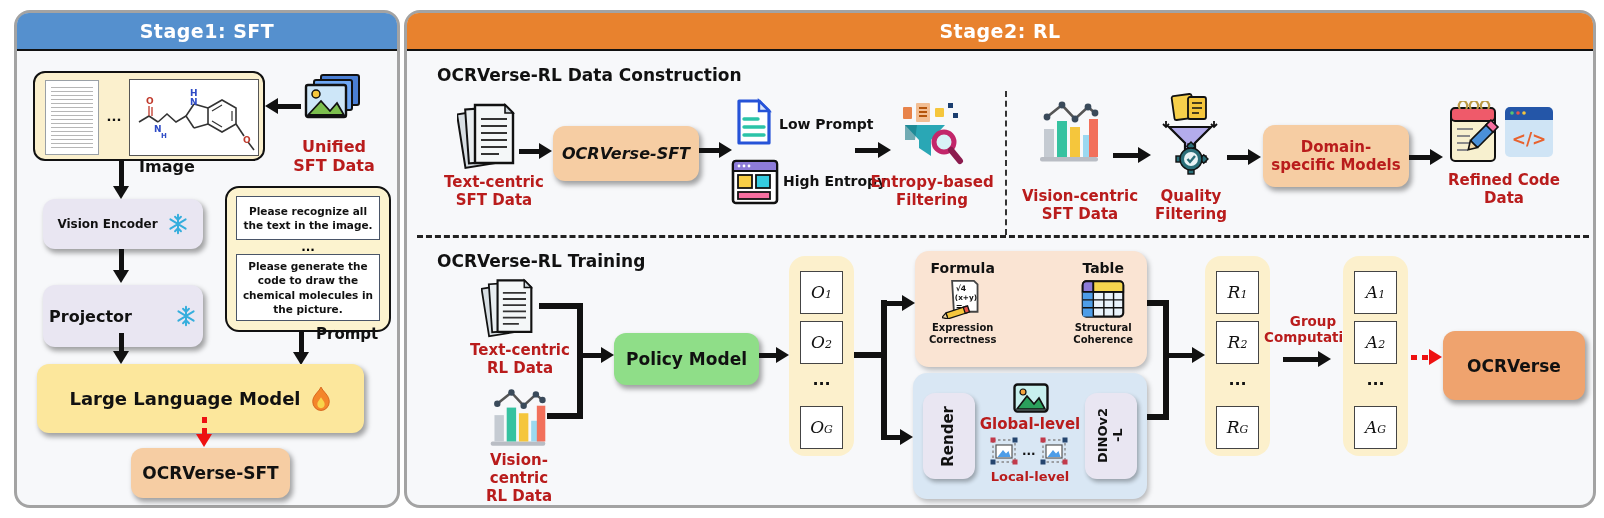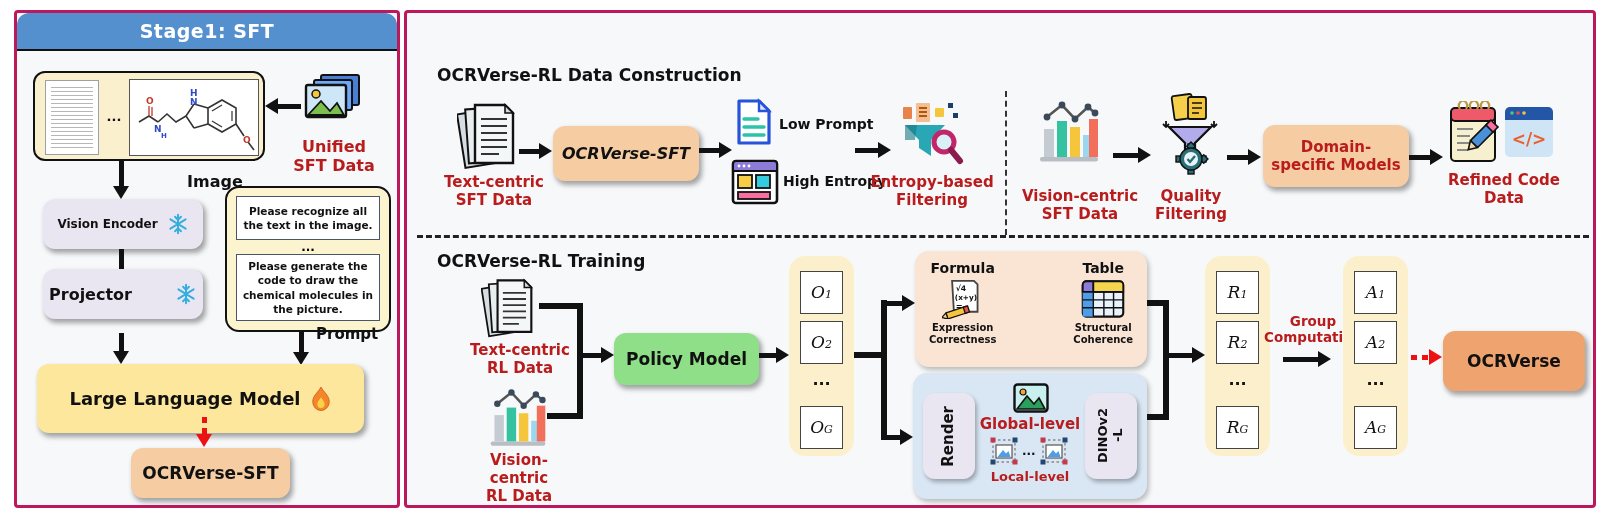--- a/index.html
+++ b/index.html
@@ -1,19 +1,19 @@
 <!DOCTYPE html>
 <html style="--stage1-header: #5590CE; --stage2-header: #E8822E; --panel-bg: #F7F8FA; --box-yellow: #FCF0CC; --box-yellow-deep: #FCE79C; --box-peach: #F6CDA3; --box-peach-light: #FAE4D3; --box-lavender: #E9E6F2; --box-green: #8FDE88; --box-blue-light: #D9E7F4; --box-orange: #EFA36E; --arrow-red: #EE1111;"><head>
 <meta charset="utf-8">
 <style>
   * { box-sizing: border-box; margin: 0; padding: 0; }
   body { background: #ffffff; font-family: "DejaVu Sans", sans-serif; }
   .canvas { position: relative; width: 1604px; height: 518px; background: #fff; overflow: hidden; }
 
-  .panel { position: absolute; background: var(--panel-bg, #F7F8FA); border: 3px solid #be185d; border-radius: 4px; }
+  .panel { position: absolute; background: var(--panel-bg, #F7F8FA); border: 3px solid #a3a3a3; border-radius: 16px; }
   .phead { position: absolute; top: 0; left: 0; right: 0; height: 38px; border-bottom: 2.5px solid #111;
            border-radius: 12px 12px 0 0; color: #fff; font-weight: 700; font-size: 19px;
            display: flex; align-items: center; justify-content: center; letter-spacing: .5px; }
   .p1 .phead { background: var(--stage1-header, #5590CE); }
   .p2 .phead { background: var(--stage2-header, #E8822E); }
 
   .abs { position: absolute; }
   .lbl { position: absolute; font-weight: 700; color: #111; }
   .lbl2 { position: absolute; font-weight: 700; color: #b91c1c; text-align: center; line-height: 1.2; }
   .sec-title { position: absolute; font-weight: 700; font-size: 17px; color: #111; }
@@ -131,37 +131,37 @@
     </div>
     <div class="harrow rev" style="left:248px;top:85px;width:36px;">
         <div class="shaft"></div>
         <div class="head"></div>
       </div>
 
     <div class="varrow" style="left:96px;top:148px;height:38px;">
         <div class="shaft"></div>
         <div class="head"></div>
       </div>
-    <div class="lbl" style="left:122px;top:159px;font-size:16px;margin-left:48px;">Image</div>
+    <div class="lbl" style="left:122px;top:144px;font-size:16px;">Image</div>
 
     <div class="node lavender" style="left:26px;top:186px;width:160px;height:50px;font-size:12px;">
       <span>Vision Encoder</span>
       <svg width="22" height="22" viewBox="0 0 26 26">
         <g stroke="#35AEDD" stroke-width="2.3" stroke-linecap="round" fill="none">
           <path d="M13,2 L13,24 M4,7.5 L22,18.5 M22,7.5 L4,18.5"></path>
           <path d="M9.5,4.5 L13,8 L16.5,4.5 M9.5,21.5 L13,18 L16.5,21.5"></path>
         </g>
       </svg>
     </div>
     <div class="varrow" style="left:96px;top:236px;height:34px;">
         <div class="shaft"></div>
         <div class="head"></div>
       </div>
 
-    <div class="node lavender" style="left:26px;top:256px;width:160px;height:50px;font-size:16px;gap:43px;">
+    <div class="node lavender" style="left:26px;top:272px;width:160px;height:62px;font-size:16px;gap:43px;">
       <span>Projector</span>
       <svg width="22" height="22" viewBox="0 0 26 26">
         <g stroke="#35AEDD" stroke-width="2.3" stroke-linecap="round" fill="none">
           <path d="M13,2 L13,24 M4,7.5 L22,18.5 M22,7.5 L4,18.5"></path>
           <path d="M9.5,4.5 L13,8 L16.5,4.5 M9.5,21.5 L13,18 L16.5,21.5"></path>
         </g>
       </svg>
     </div>
     <div class="varrow" style="left:96px;top:320px;height:31px;">
         <div class="shaft"></div>
@@ -190,20 +190,23 @@
     <div class="varrow red" style="left:179px;top:404px;height:30px;">
         <div class="shaft"></div>
         <div class="head"></div>
       </div>
     <div class="node peach" style="left:114px;top:435px;width:159px;height:50px;font-size:17px;">
       <span>OCRVerse-SFT</span>
     </div>
   </div>
 
   <div class="panel p2" style="left:404px;top:10px;width:1192px;height:498px;">
+    <div class="phead">
+      <span>Stage2: RL</span>
+    </div>
 
     <div class="sec-title" style="left:30px;top:52px;">OCRVerse-RL Data Construction</div>
 
     <svg class="abs" style="left:50px;top:86px;" width="64" height="72" viewBox="0 0 64 72">
       <rect x="4" y="12" width="40" height="54" fill="#D7DEE3" stroke="#111" stroke-width="2" transform="rotate(-9 24 39)"></rect>
       <rect x="10" y="9" width="40" height="54" fill="#E8EDF0" stroke="#111" stroke-width="2" transform="rotate(-4 30 36)"></rect>
       <path d="M18,6 h30 l8,8 v50 h-38 z" fill="#F4F7F8" stroke="#111" stroke-width="2.4"></path>
       <path d="M48,6 l8,8 h-8 z" fill="#cfd8dd" stroke="#111" stroke-width="1.6"></path>
       <g stroke="#333" stroke-width="2">
         <path d="M24,20 h26 M24,27 h26 M24,34 h26 M24,41 h26 M24,48 h26 M24,55 h18"></path>
@@ -572,17 +575,17 @@
       <div class="mbox" style="top:150px;">
           <span>A</span>
           <sub>G</sub>
         </div>
     </div>
 
     <div class="harrow red" style="left:1004px;top:336px;width:31px;">
         <div class="shaft"></div>
         <div class="head"></div>
       </div>
-    <div class="node orangebx" style="left:1036px;top:318px;width:142px;height:60px;font-size:17px;">
+    <div class="node orangebx" style="left:1036px;top:318px;width:142px;height:69px;font-size:17px;">
       <span>OCRVerse</span>
     </div>
   </div>
 </div>
 
 </body></html>

